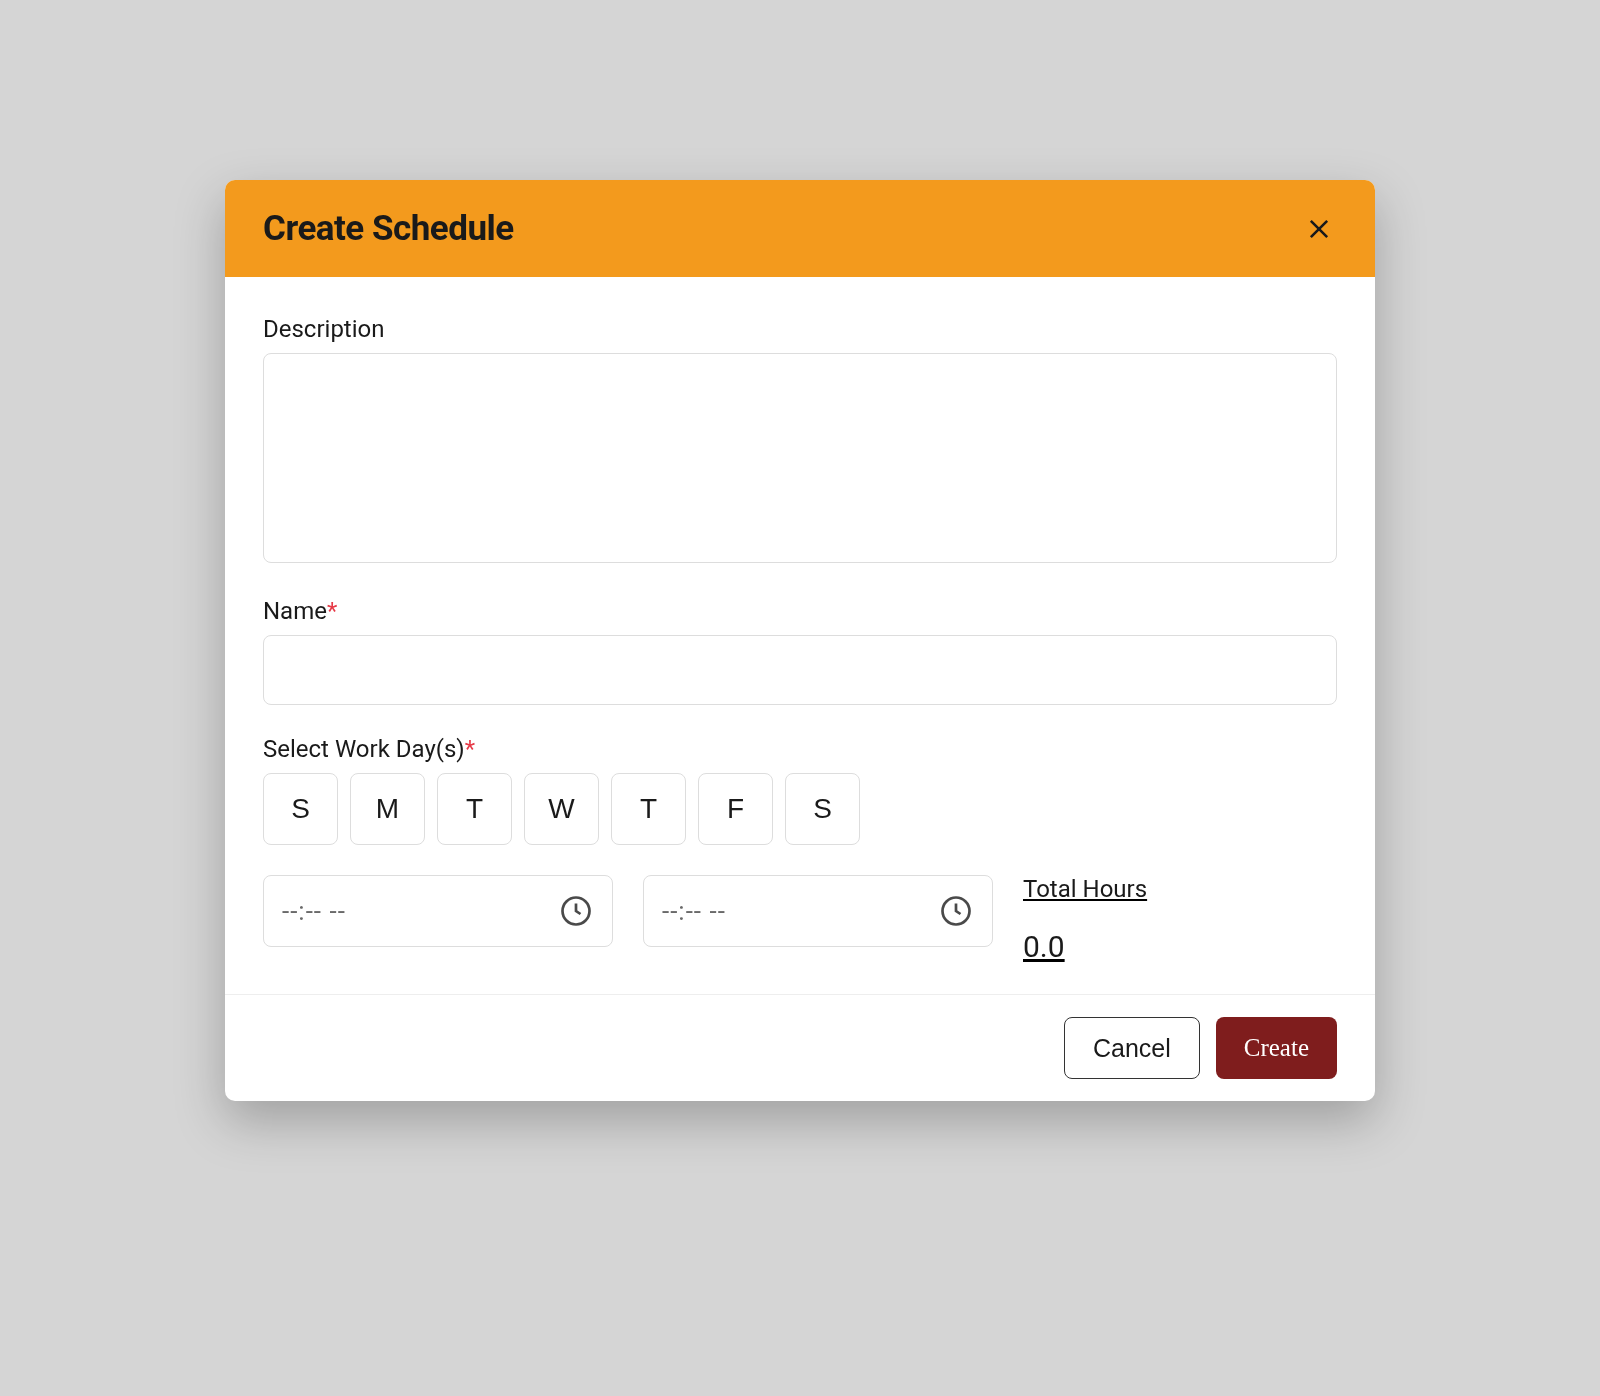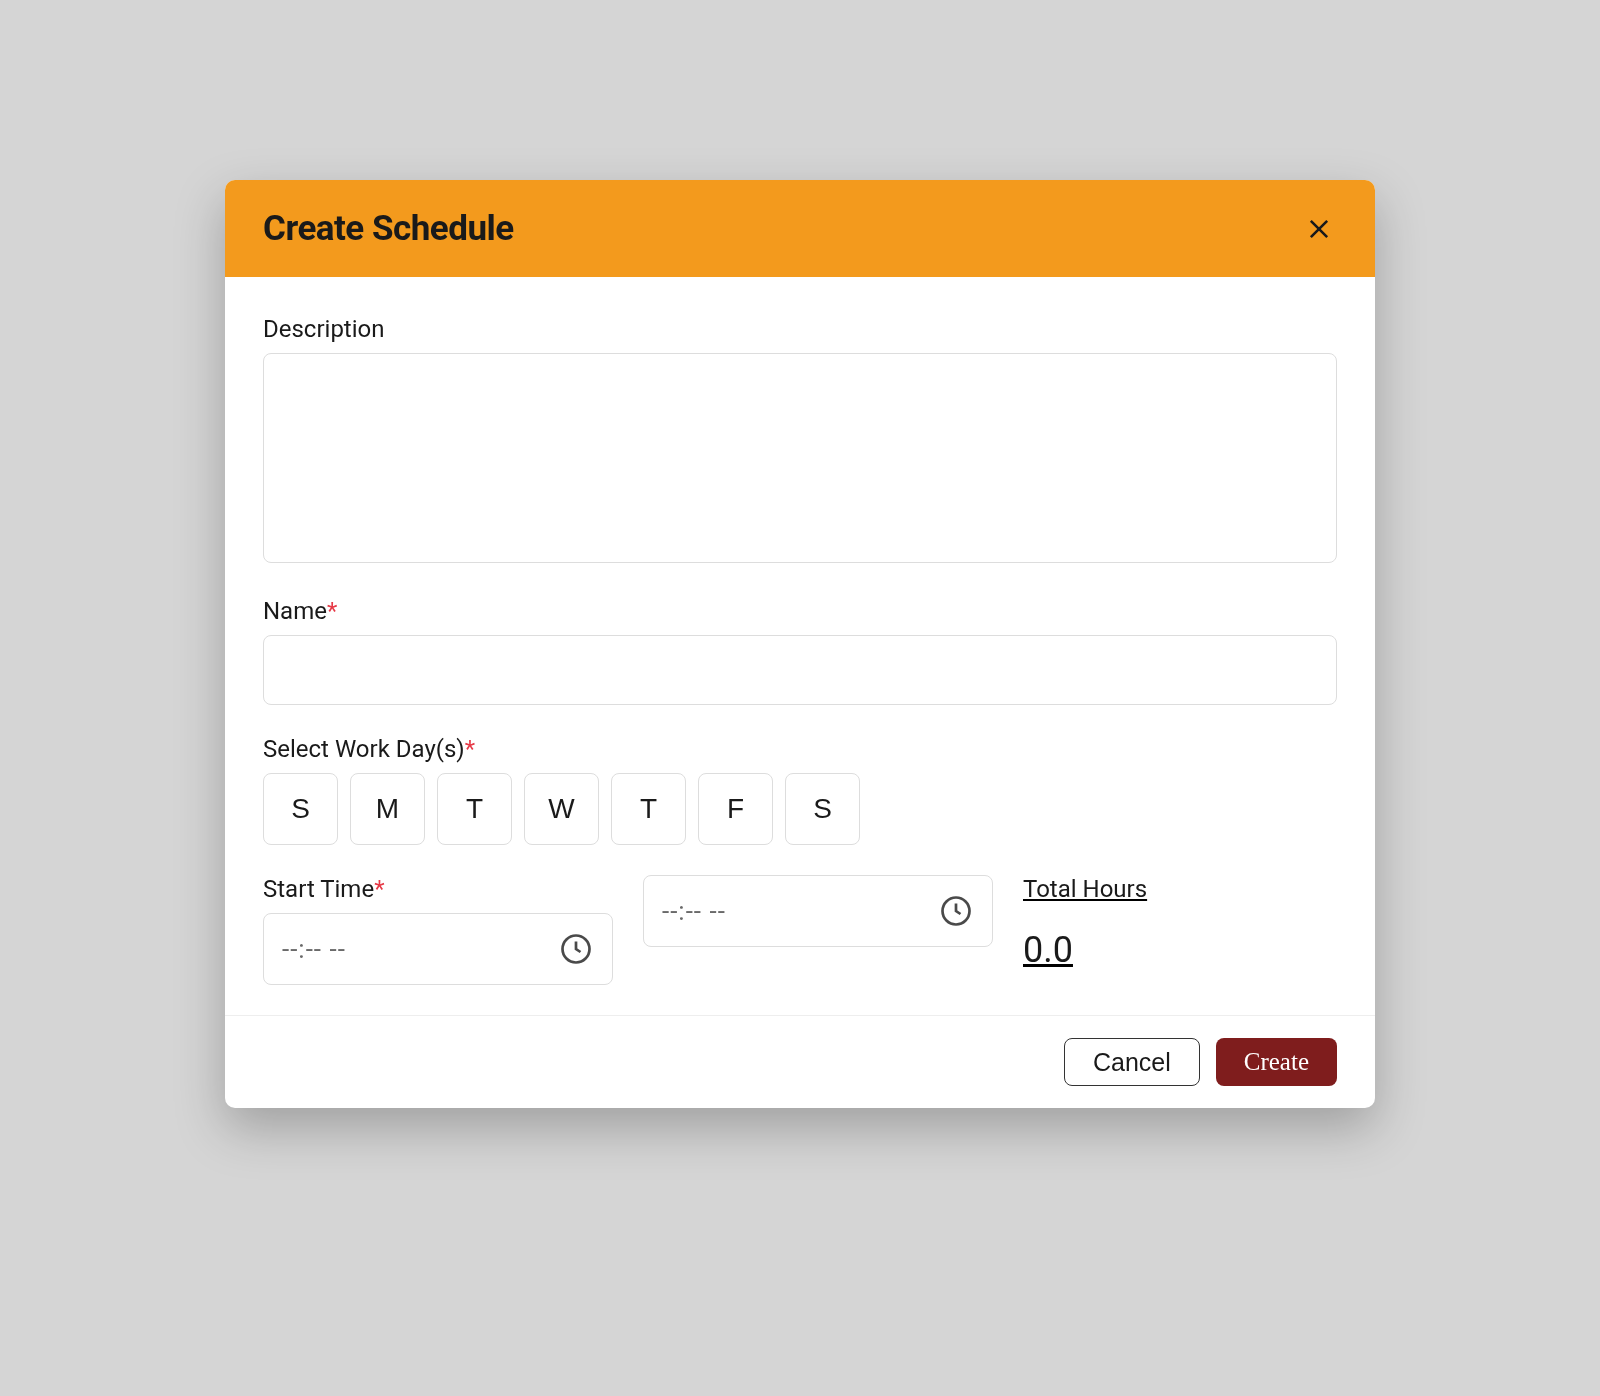--- a/index.html
+++ b/index.html
@@ -137,33 +137,33 @@
       flex: 1;
     }
     .clock-icon {
       width: 36px;
       height: 36px;
       stroke: #4a4a4a;
       stroke-width: 1.8;
       fill: none;
     }
     .total-hours-value {
-      font-size: 36px;
+      font-size: 30px;
       color: #1a1a1a;
       padding-top: 16px;
     }
     .modal-footer {
       border-top: 1px solid #eee;
       padding: 22px 38px;
       display: flex;
       justify-content: flex-end;
       gap: 16px;
     }
     .btn {
-      height: 48px;
+      height: 62px;
       padding: 0 28px;
       border-radius: 8px;
       font-size: 25px;
       cursor: pointer;
       display: flex;
       align-items: center;
       justify-content: center;
     }
     .btn-secondary {
       background: #fff;
@@ -214,23 +214,20 @@
         <button class="day-btn">T</button>
         <button class="day-btn">W</button>
         <button class="day-btn">T</button>
         <button class="day-btn">F</button>
         <button class="day-btn">S</button>
       </div>
     </div>
 
     <div class="time-row">
       <div class="time-col">
-        <label class="form-label">
-          <span>Start Time</span><span class="required">*</span>
-        </label>
         <div class="time-input-wrap">
           <span class="time-placeholder">--:-- --</span>
           <svg class="clock-icon" viewBox="0 0 24 24">
             <circle cx="12" cy="12" r="9"></circle>
             <path d="M12 7 V12 L15 14"></path>
           </svg>
         </div>
       </div>
 
       <div class="time-col">

